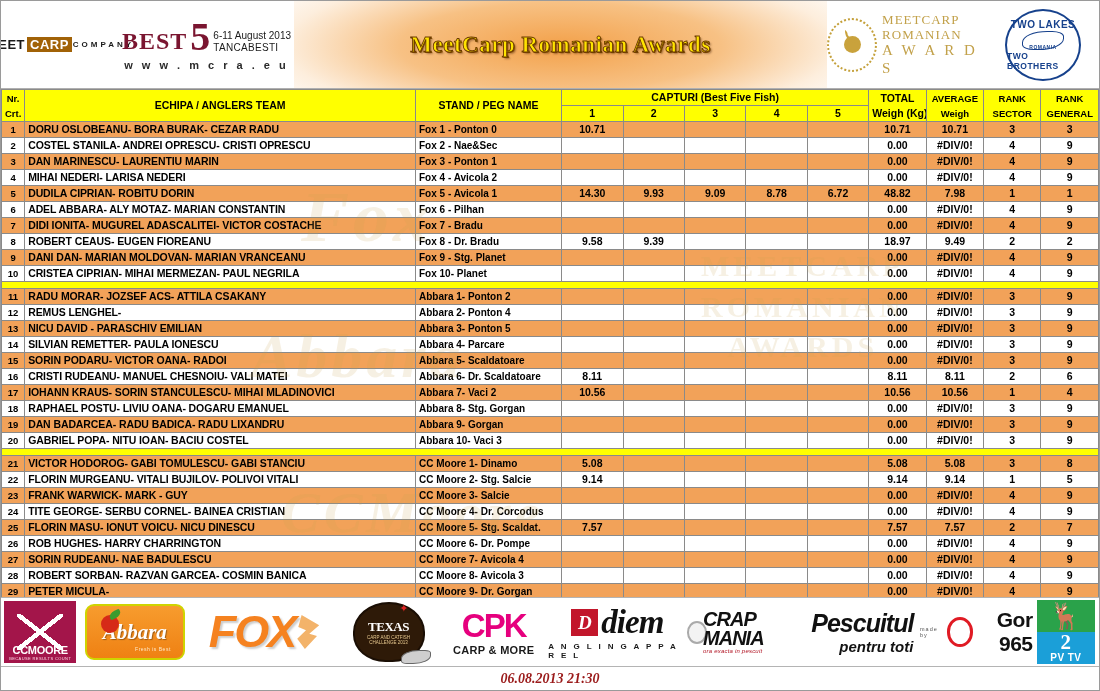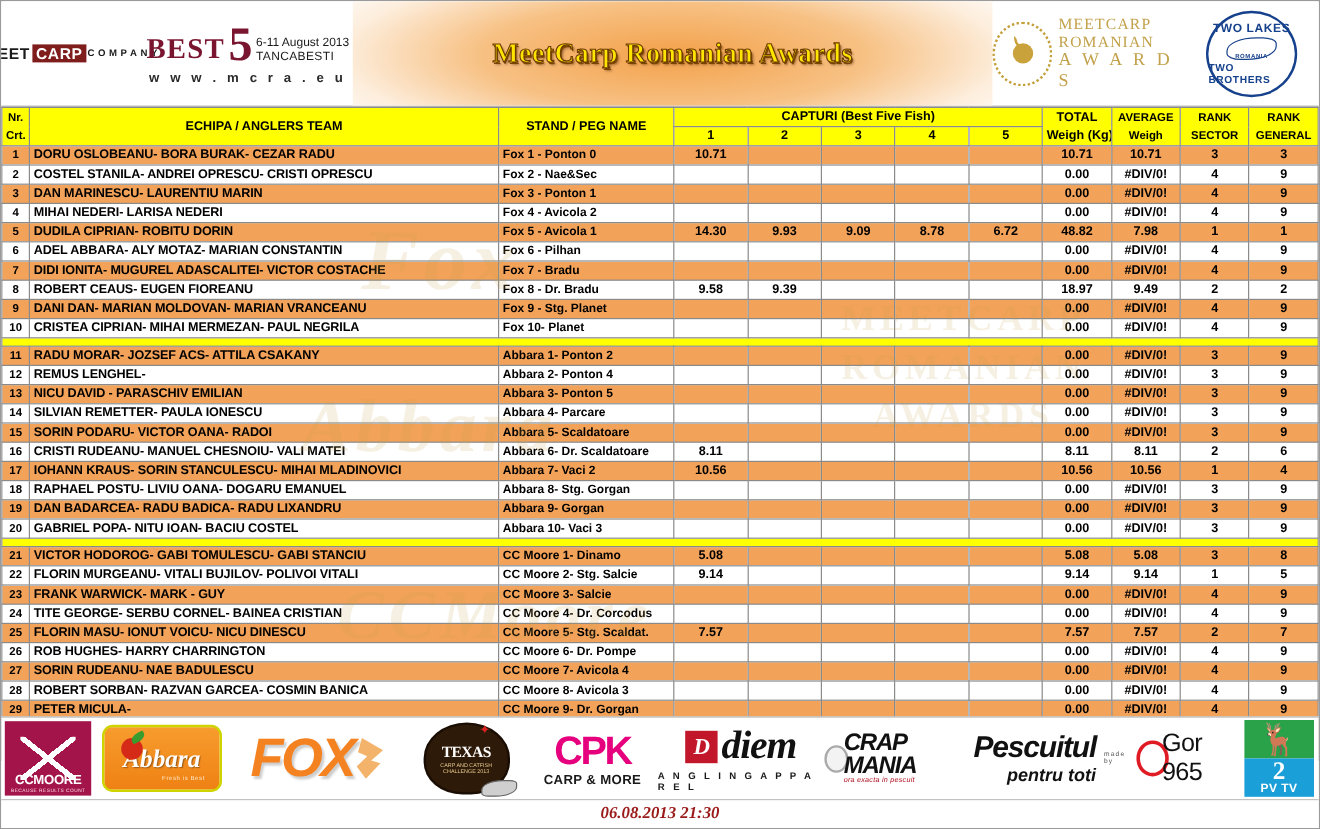--- a/index.html
+++ b/index.html
@@ -36,21 +36,21 @@
   .mc-yin::before {
     content:""; position:absolute; left:5px; top:6px; width:17px; height:17px;
     border-radius:50%; background:#ffffff;
   }
   .mc-yin::after {
     content:"MC"; position:absolute; right:5px; bottom:5px; font-size:7px;
     color:#5a3a0a; font-style:italic; font-weight:bold;
   }
   .mc-word { display:flex; font-size:13px; font-weight:bold; letter-spacing:0.5px; }
   .mc-word .a { color:#1a1a1a; }
-  .mc-word .b { background:#7f1d1d; color:#ffffff; padding:0 3px; margin-left:2px; }
+  .mc-word .b { background:#a16207; color:#ffffff; padding:0 3px; margin-left:2px; }
   .mc-sub { font-size:8px; letter-spacing:3px; color:#1a1a1a; font-weight:bold; }
 
   
   .best5 { width: 175px; display:flex; flex-direction:column; align-items:center; justify-content:center; }
   .best5-top { display:flex; align-items:flex-end; gap:3px; }
   .best5-word { font-family:"Liberation Serif", serif; font-size:24px; font-weight:bold; color:#7a1530; letter-spacing:1px; }
   .best5-five { font-family:"Liberation Serif", serif; font-size:40px; font-weight:bold; color:#7a1530; line-height:0.9; }
   .best5-right { display:flex; flex-direction:column; font-size:9px; color:#1a1a1a; line-height:1.25; }
   .best5-right .d1 { font-size:10px; }
   .best5-right .d2 { font-size:10px; letter-spacing:0.3px; }
@@ -230,21 +230,21 @@
   .crap-wrap { display:flex; align-items:center; }
   .crap-ball { width:23px; height:23px; border-radius:50%; border:2px solid #aaa; background:#f3f3f3; margin-right:-4px;}
   .crap-txt { display:flex; flex-direction:column; }
   .crap-1 { font-family:"Liberation Sans", sans-serif; font-weight:bold; font-style:italic; font-size:20px; color:#111; letter-spacing:-1px; line-height:0.95;}
   .crap-3 { font-size:6px; font-style:italic; color:#b01020; letter-spacing:0.2px;}
 
   .sp-gor { width:122px; }
   .gor-wrap { display:flex; align-items:center; }
   .gor-made { font-size:5.5px; color:#555; letter-spacing:1px; margin-right:2px; }
   .gor-ring { width:30px; height:30px; border-radius:50%; border:3px solid #e01b24; display:flex; align-items:center; justify-content:center; margin-right:-6px; }
-  .gor-rest { font-family:"Liberation Sans", sans-serif; font-weight:normal; font-size:21px; color:#111; letter-spacing:-0.5px; }
+  .gor-rest { font-family:"Liberation Sans", sans-serif; font-weight:bold; font-size:21px; color:#111; letter-spacing:-0.5px;text-align:right; }
 
   .sp-pvtv { width:72px; }
   .pv-box { width:58px; height:64px; display:flex; flex-direction:column; }
   .pv-top { flex:1; background:#2aa24a; display:flex; align-items:center; justify-content:center; color:#fff; font-size:26px; }
   .pv-bot { flex:1; background:#1b9fd8; display:flex; flex-direction:column; align-items:center; justify-content:center; color:#fff;}
   .pv-bot .n { font-family:"Liberation Serif", serif; font-weight:bold; font-size:21px; line-height:0.9; }
   .pv-bot .l { font-weight:bold; font-size:10px; letter-spacing:0.4px; }
 
   
   .timestamp {

